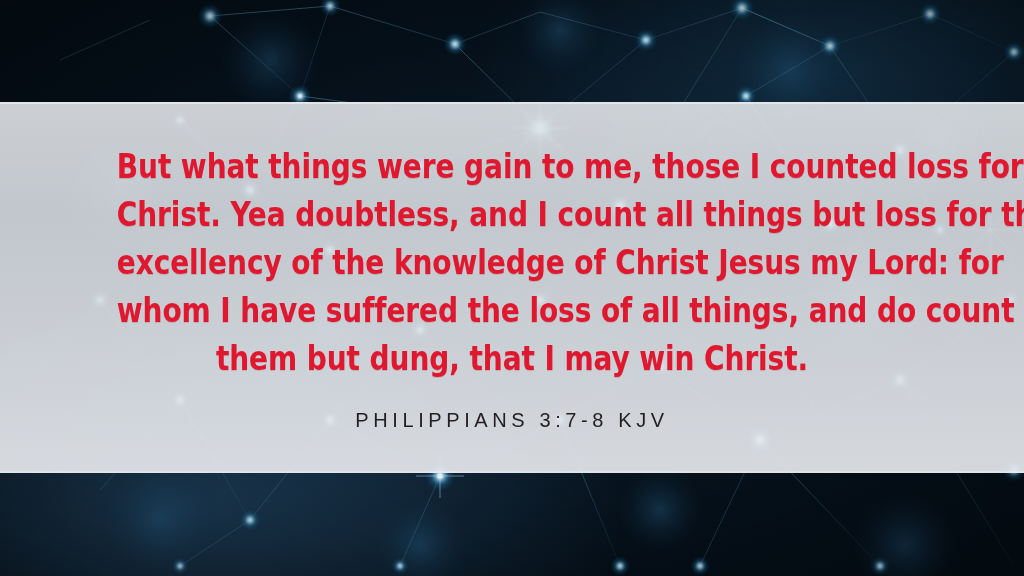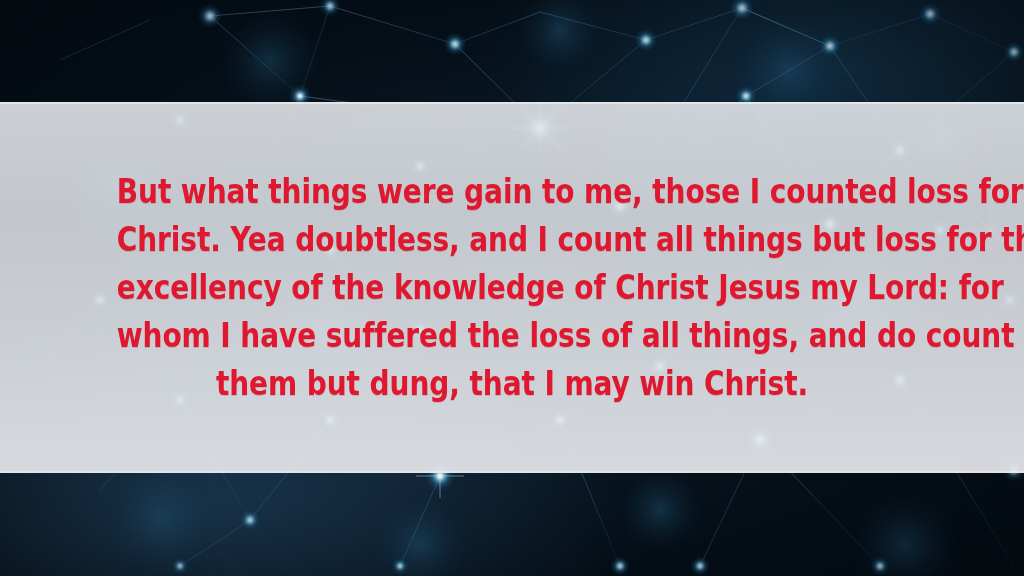--- a/index.html
+++ b/index.html
@@ -267,17 +267,18 @@
     <div class="band-edge-top"></div>
 
     <p class="verse-text">
       <span class="verse-line">But what things were gain to me, those I counted loss for</span>
       <span class="verse-line">Christ. Yea doubtless, and I count all things but loss for the</span>
       <span class="verse-line">excellency of the knowledge of Christ Jesus my Lord: for</span>
       <span class="verse-line">whom I have suffered the loss of all things, and do count</span>
       <span class="verse-line">them but dung, that I may win Christ.</span>
     </p>
 
+    <p class="citation">PHILIPPIANS 3:7-8 KJV</p>
 
     <div class="band-edge-bottom"></div>
   </div>
 
 </div>
 
 </body></html>

